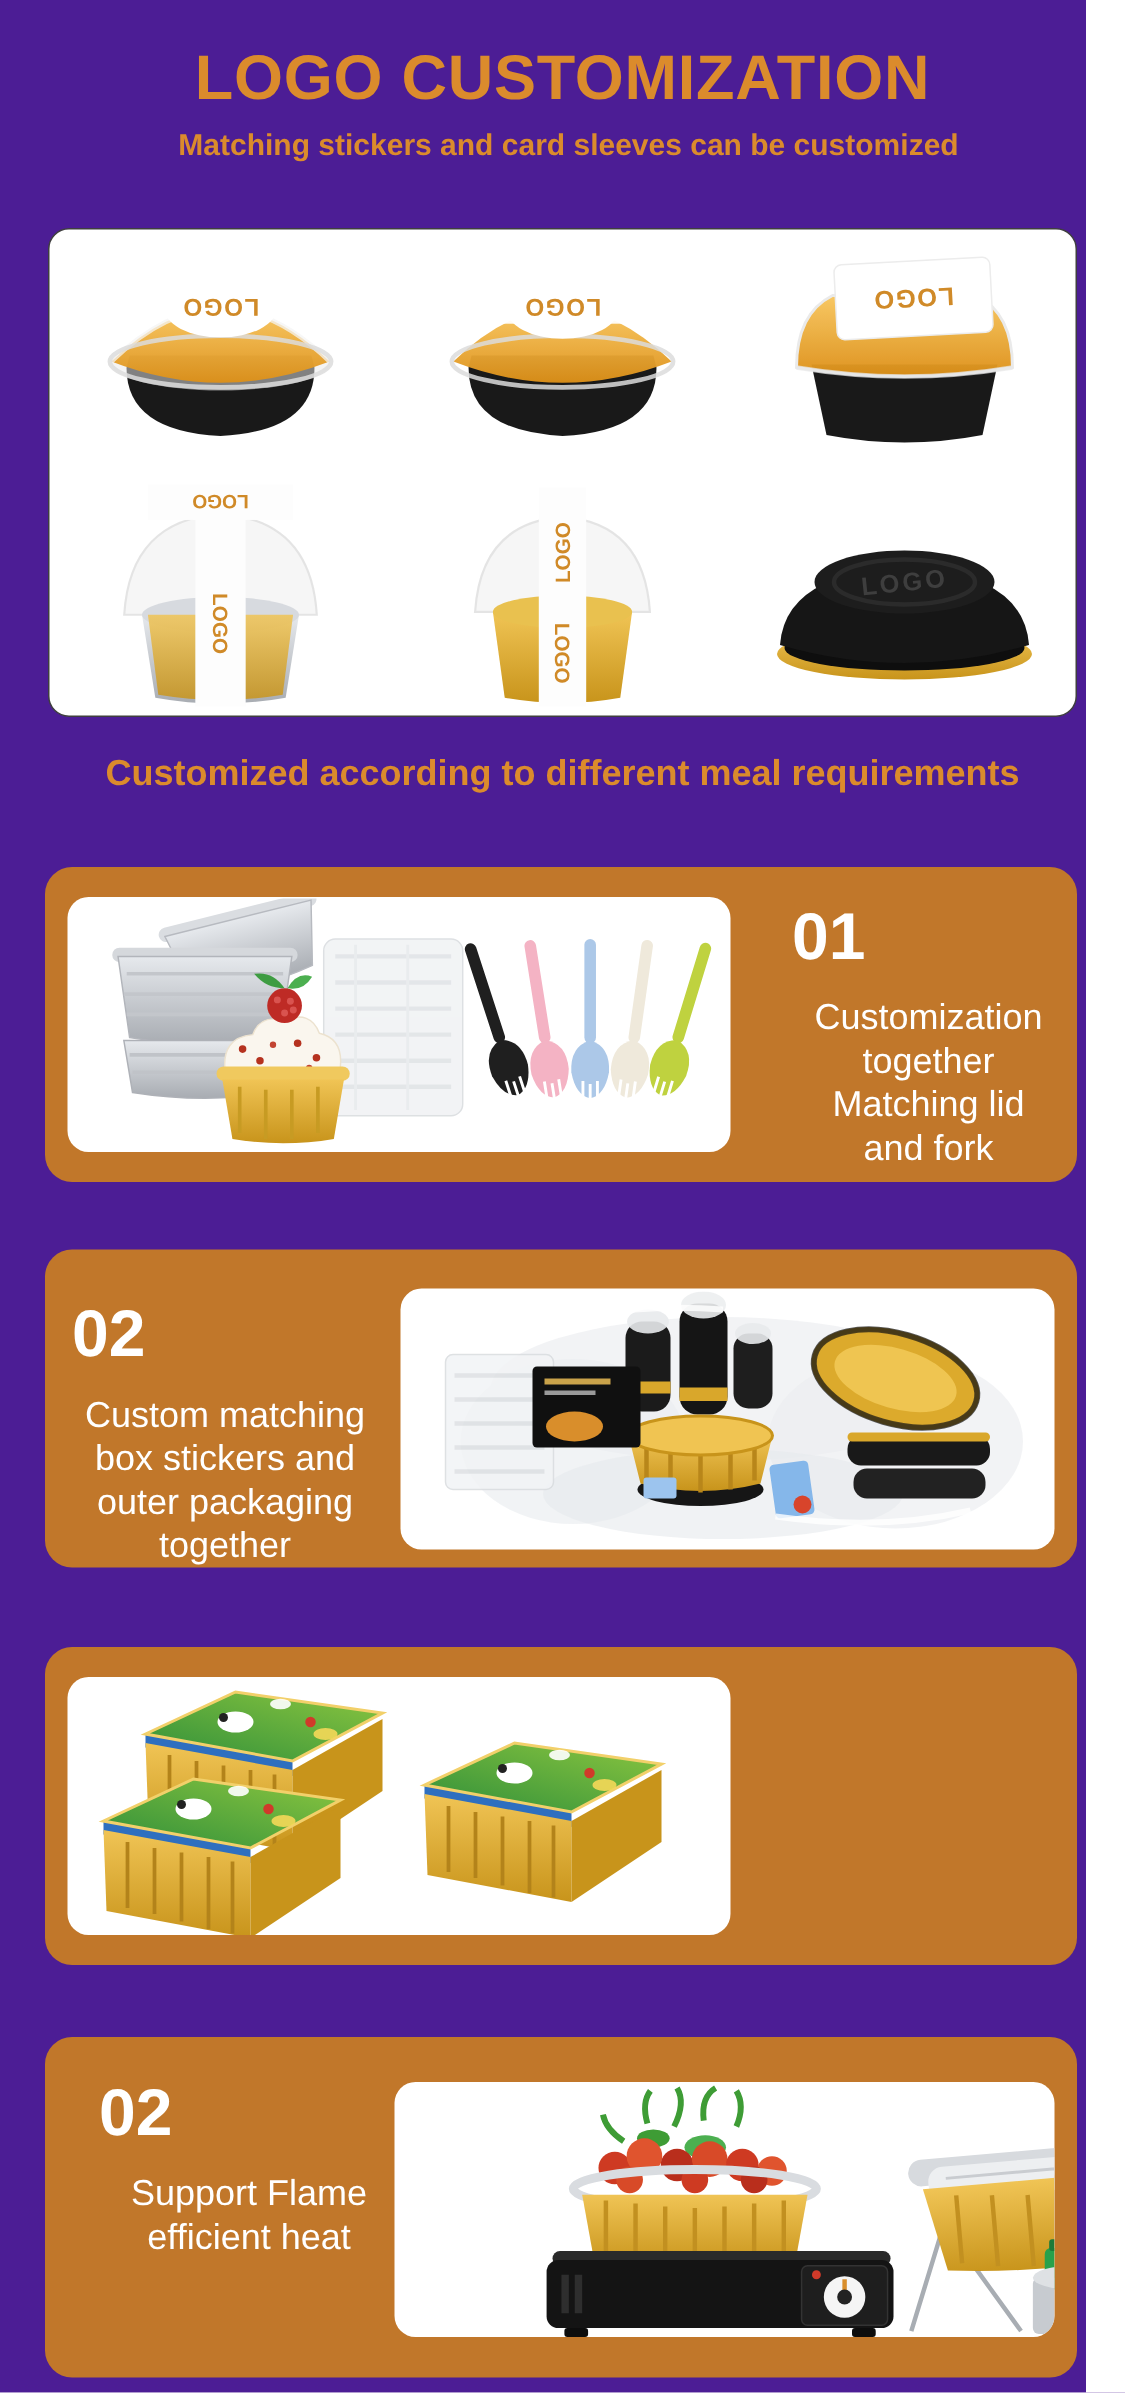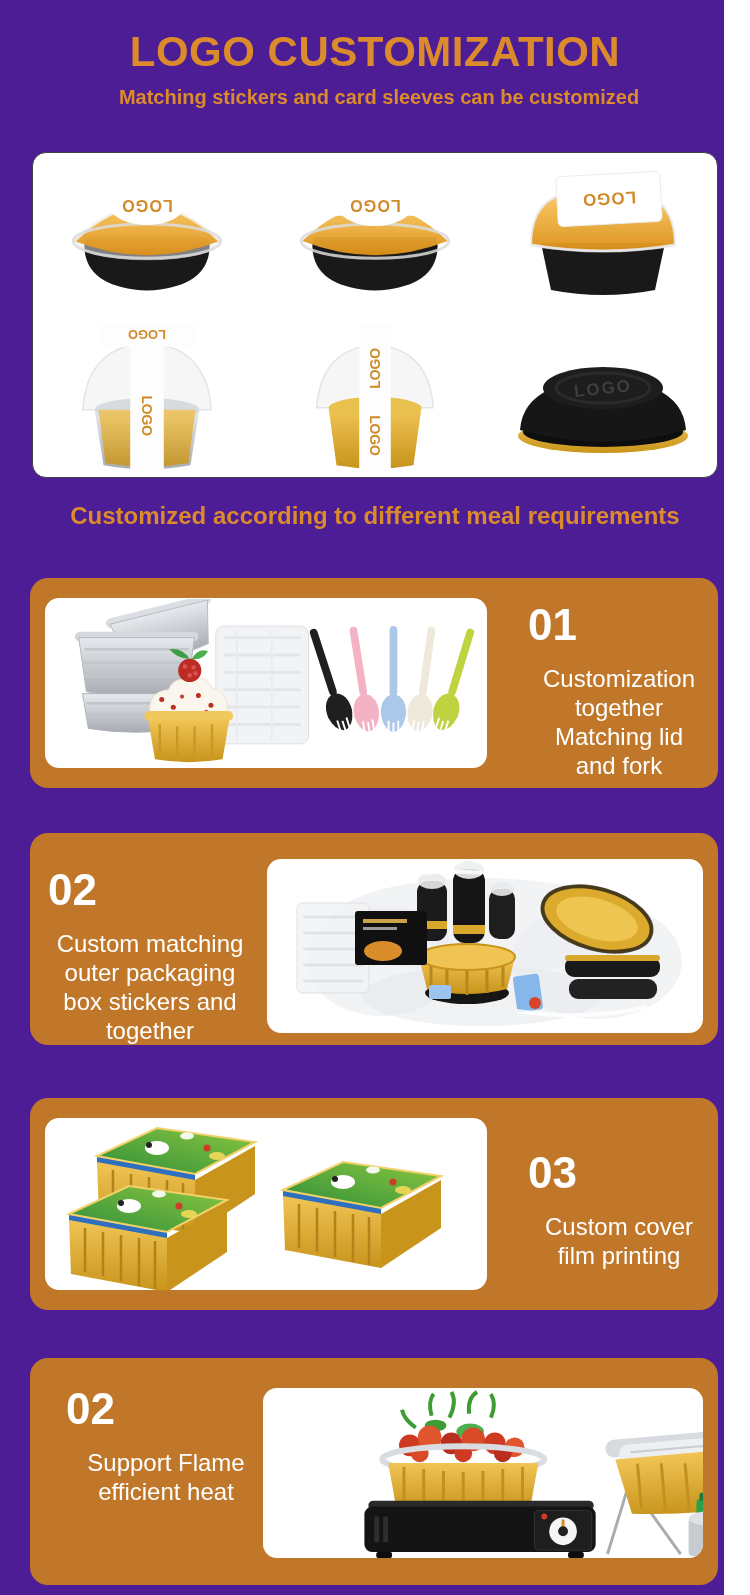--- a/index.html
+++ b/index.html
@@ -231,22 +231,22 @@
         <span>and fork</span>
       </div>
     </div>
   </div>
 
   <div class="card" id="card2">
     <div class="ftext">
       <div class="fnum">02</div>
       <div class="flines">
         <span>Custom matching</span>
+        <span>box stickers and</span>
         <span>outer packaging</span>
-        <span>box stickers and</span>
         <span>together</span>
       </div>
     </div>
     <div class="panel">
       <svg width="436" height="170" viewBox="0 0 436 170">
         <g>
           <ellipse cx="215" cy="65" rx="155" ry="48" fill="#edeff2" opacity="0.75"></ellipse>
           <ellipse cx="115" cy="100" rx="75" ry="55" fill="#e9ecef" opacity="0.65"></ellipse>
           <ellipse cx="330" cy="100" rx="85" ry="58" fill="#ebedf0" opacity="0.65"></ellipse>
           <ellipse cx="215" cy="135" rx="120" ry="30" fill="#e6e9ec" opacity="0.6"></ellipse>
@@ -336,27 +336,20 @@
           <polygon points="108,58 168,24 168,72 108,112" fill="#c8941b"></polygon>
           <path d="M26,48 v44 M44,52 v44 M62,55 v46 M80,58 v48 M96,61 v48" stroke="#b3831a" stroke-width="2.5"></path>
           <polygon points="10,34 70,6 168,20 108,52" fill="none" stroke="#f2d06a" stroke-width="2"></polygon>
           <ellipse cx="70" cy="26" rx="12" ry="7" fill="#ffffff"></ellipse>
           <circle cx="62" cy="23" r="3" fill="#222222"></circle>
           <circle cx="120" cy="26" r="3.5" fill="#d03a2a"></circle>
           <ellipse cx="100" cy="14" rx="7" ry="3.5" fill="#ffffff" opacity="0.9"></ellipse>
           <ellipse cx="130" cy="34" rx="8" ry="4" fill="#f4d858" opacity="0.9"></ellipse>
         </g>
       </svg>
-    </div>
-    <div class="ftext">
-      <div class="fnum">03</div>
-      <div class="flines">
-        <span>Custom cover</span>
-        <span>film printing</span>
-      </div>
     </div>
   </div>
 
   <div class="card" id="card4">
     <div class="ftext">
       <div class="fnum">02</div>
       <div class="flines">
         <span>Support Flame</span>
         <span>efficient heat</span>
       </div>

